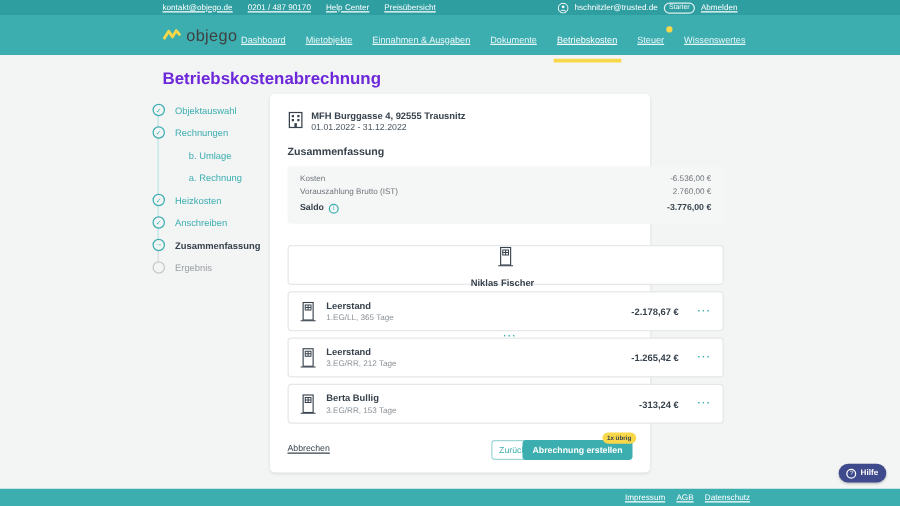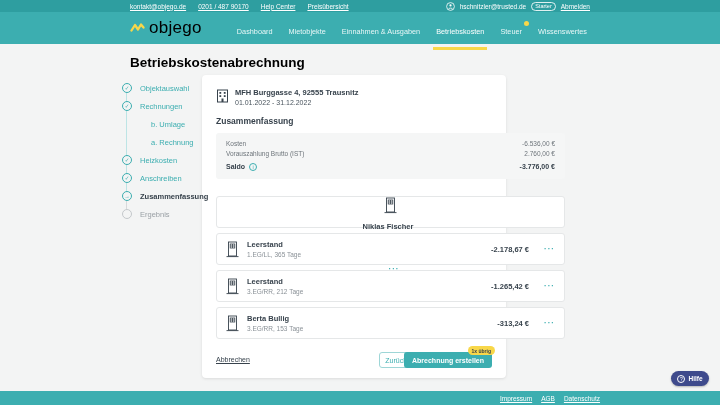--- a/index.html
+++ b/index.html
@@ -13,45 +13,45 @@
   .tb-link { color:#FFFFFF; font-size:6.5px; text-decoration:underline; margin-right:12px; cursor:pointer; }
   .tb-right { margin-left:auto; display:flex; align-items:center; gap:5px; }
   .tb-email { color:#FFFFFF; font-size:6.5px; }
   .tb-plan { color:#FFFFFF; font-size:5.5px; border:1px solid rgba(255,255,255,.85); border-radius:5px; padding:0 3px; line-height:7px; }
   .tb-logout { color:#FFFFFF; font-size:6.5px; text-decoration:underline; margin-right:0; cursor:pointer; }
 
   
   .nav { position:absolute; top:12px; left:0; width:720px; height:32px; background:#3CAEB0; }
   .nav-inner { width:460px; margin:0 auto; height:32px; display:flex; align-items:stretch; }
   .brand { display:flex; align-items:center; gap:4px; cursor:pointer; }
-  .brand-name { color:#000000; font-size:17px; letter-spacing:.3px; }
+  .brand-name { color:#404040; font-size:13px; letter-spacing:.3px; }
   .nav-list { margin-left:auto; display:flex; gap:10px; }
   .nav-item { position:relative; display:flex; align-items:center; padding:16px 3px; font-size:7.3px; color:#E8F7F7;
-              border-bottom:3px solid transparent; border-top:3px solid transparent; cursor:pointer; white-space:nowrap; }
+              border-bottom:3px solid transparent; border-top:3px solid transparent; cursor:pointer; white-space:nowrap;text-decoration:underline; }
   .nav-item.active { border-bottom-color:#F8D749; color:#FFFFFF;text-align:center; }
   .nav-dot { position:absolute; top:6px; right:-4px; width:5px; height:5px; border-radius:50%; background:#F8D749; }
 
   
-  .page-title { position:absolute; left:130px; top:55px; font-size:13.5px; font-weight:bold; color:#000000; }
+  .page-title { position:absolute; left:130px; top:55px; font-size:13.5px; font-weight:bold; color:#6d28d9; }
 
   
   .step-line { position:absolute; width:1px; z-index:0; }
   .step-line.teal { left:126px; top:88px; height:108px; background:#BDE4E5; }
   .step-line.gray { left:126px; top:196px; height:18px; background:#D7D9DB; }
   .stepper { position:absolute; left:122px; top:79px; width:105px; z-index:1; }
   .step { height:18px; display:flex; align-items:center; gap:8px; font-size:7.5px; color:#3CAEB0; cursor:pointer; }
   .step .circle { width:10px; height:10px; border-radius:50%; border:1px solid #3CAEB0; background:#F3F4F4;
                   display:flex; align-items:center; justify-content:center; font-size:5.5px; color:#3CAEB0; flex-shrink:0; }
   .step.current { color:#37424C; font-weight:bold; }
   .step.todo { color:#9AA0A5; }
   .step.todo .circle { border-color:#C4C8CB; color:transparent; }
   .step.sub { padding-left:29px; }
 
   
-  .card { position:absolute; left:202px; top:75px; width:304px; height:303px; background:#FFFFFF;
+  .card { position:absolute; left:216px; top:75px; width:304px; height:303px; background:#FFFFFF;
           border-radius:4px; box-shadow:0 1px 3px rgba(0,0,0,.10); }
   .property { position:absolute; left:14px; top:13px; display:flex; gap:6px; }
   .prop-name { font-size:7.5px; font-weight:bold; color:#37424C; }
   .prop-period { font-size:7px; color:#4A555E; margin-top:2px; }
   .section-title { position:absolute; left:14px; top:41px; font-size:8.5px; font-weight:bold; color:#37424C; }
 
   .summary { position:absolute; left:14px; top:58px; width:349px; background:#F5F6F6; border-radius:3px; padding:6px 10px 7px; }
   .sum-row { display:flex; justify-content:space-between; font-size:6.5px; color:#6E757B; line-height:10px; }
   .sum-row.saldo { margin-top:3px; }
   .sum-row.saldo .s-label, .sum-row.saldo .s-value { font-weight:bold; color:#37424C; font-size:7px; }
@@ -118,20 +118,21 @@
           <svg width="15" height="12" viewBox="0 0 15 12">
               <polyline points="1.5,8.5 5,3 8,7.5 11,2.5 13.5,5.5" fill="none" stroke="#F8D749" stroke-width="2.3" stroke-linecap="round" stroke-linejoin="round"></polyline>
             </svg>
         </span>
         <span class="brand-name">objego</span>
       </div>
       <div class="nav-list">
         <div class="nav-item">Dashboard</div>
         <div class="nav-item">Mietobjekte</div>
         <div class="nav-item">Einnahmen &amp; Ausgaben</div>
+        <div class="nav-item">Dokumente</div>
         <div class="nav-item active">Betriebskosten</div>
         <div class="nav-item">
           <span>Steuer</span>
           <span class="nav-dot"></span>
         </div>
         <div class="nav-item">Wissenswertes</div>
       </div>
     </div>
   </div>
 

